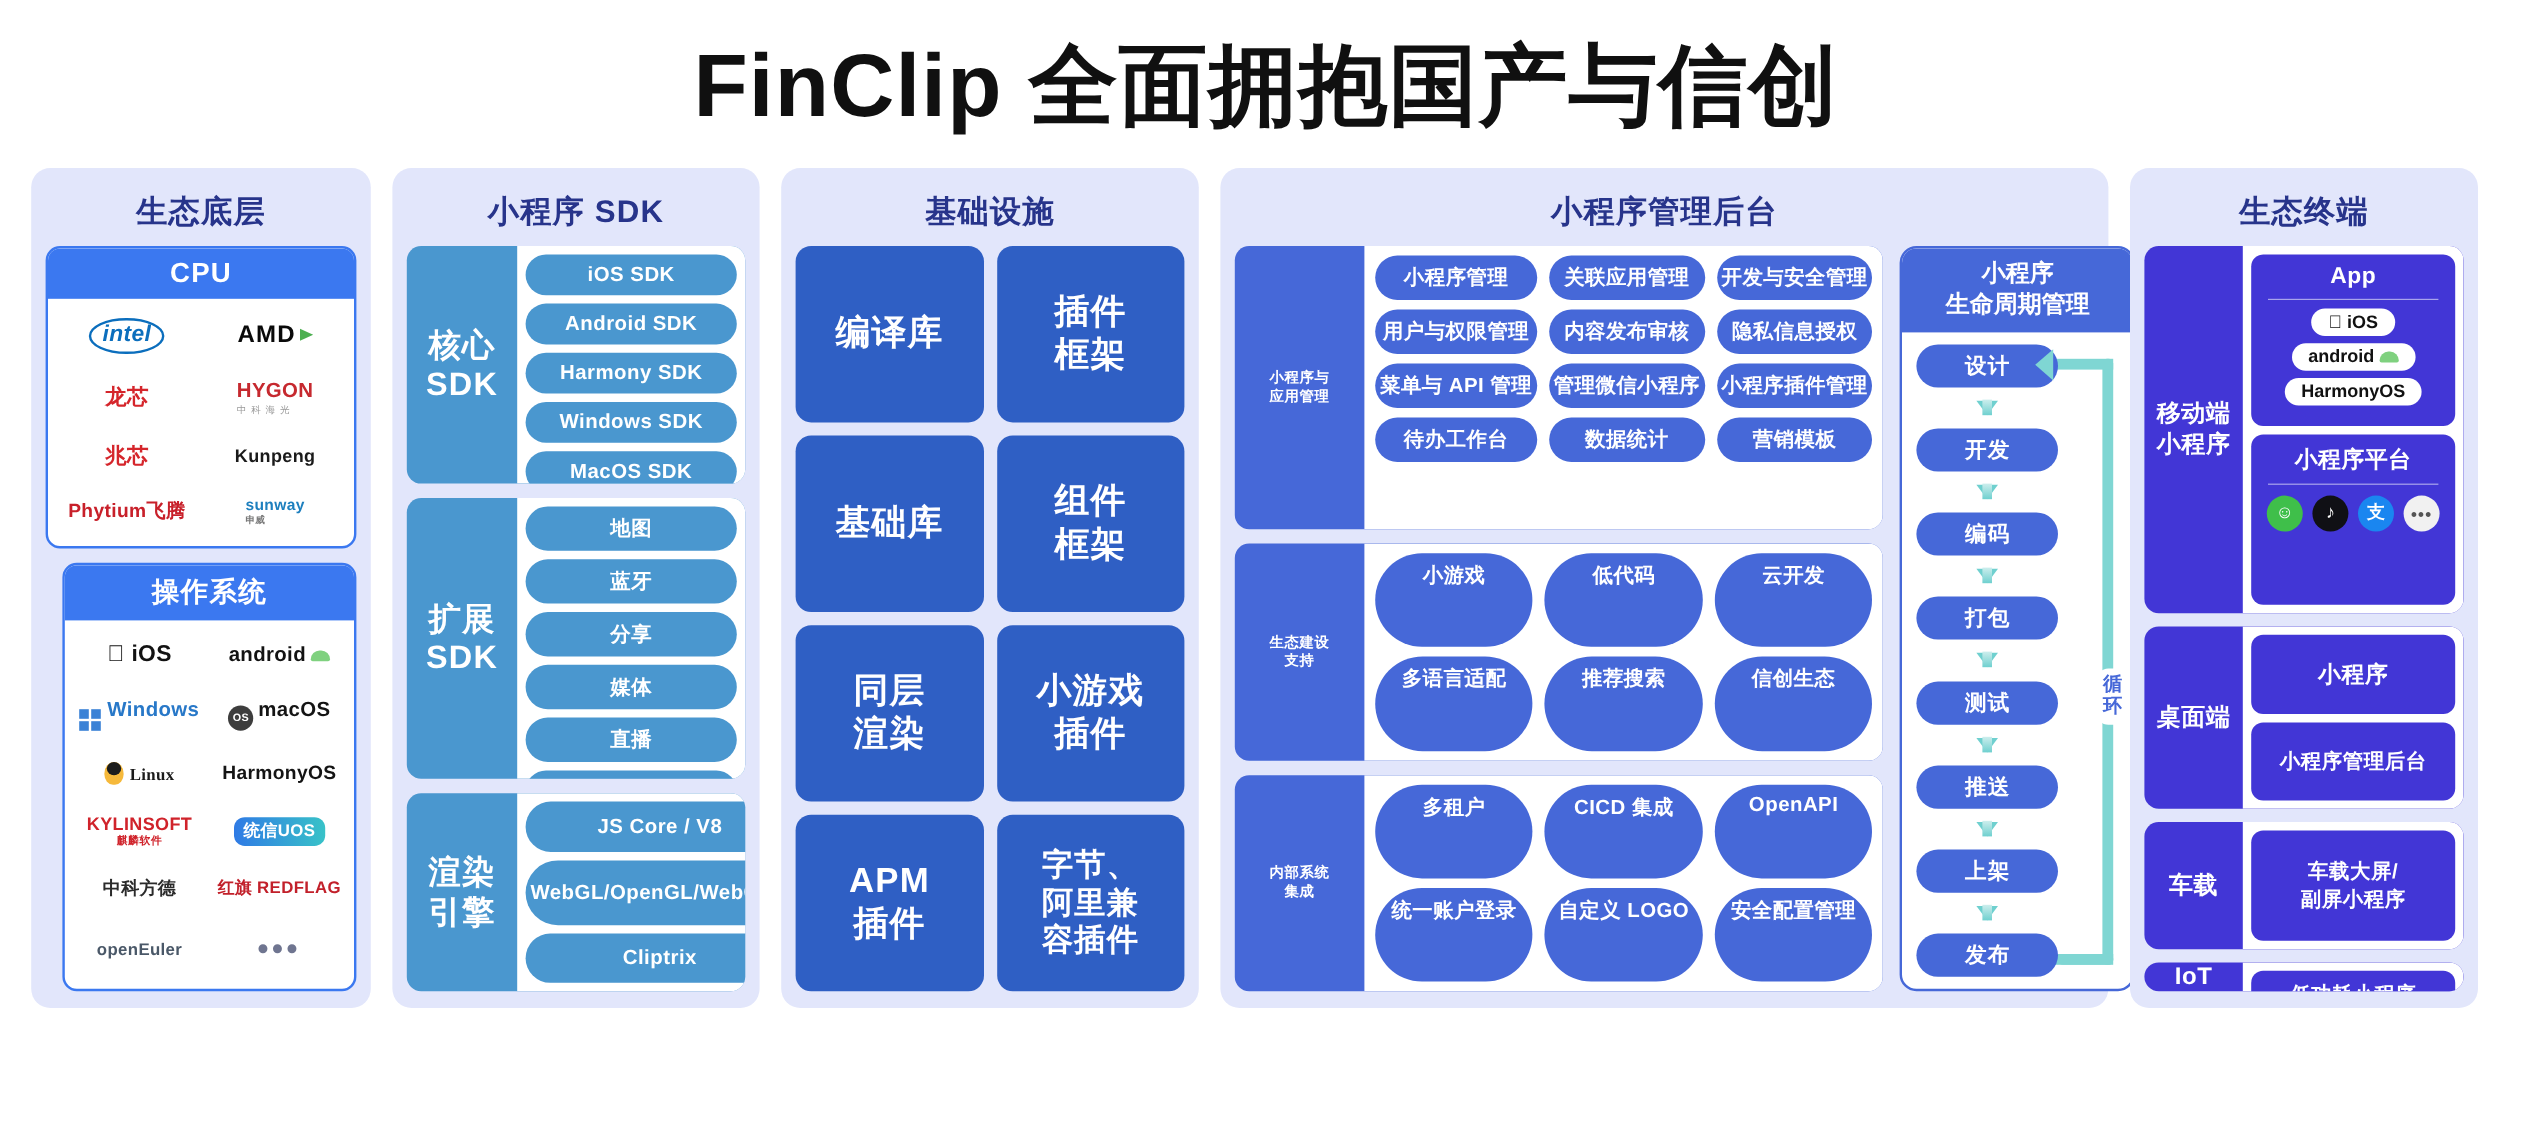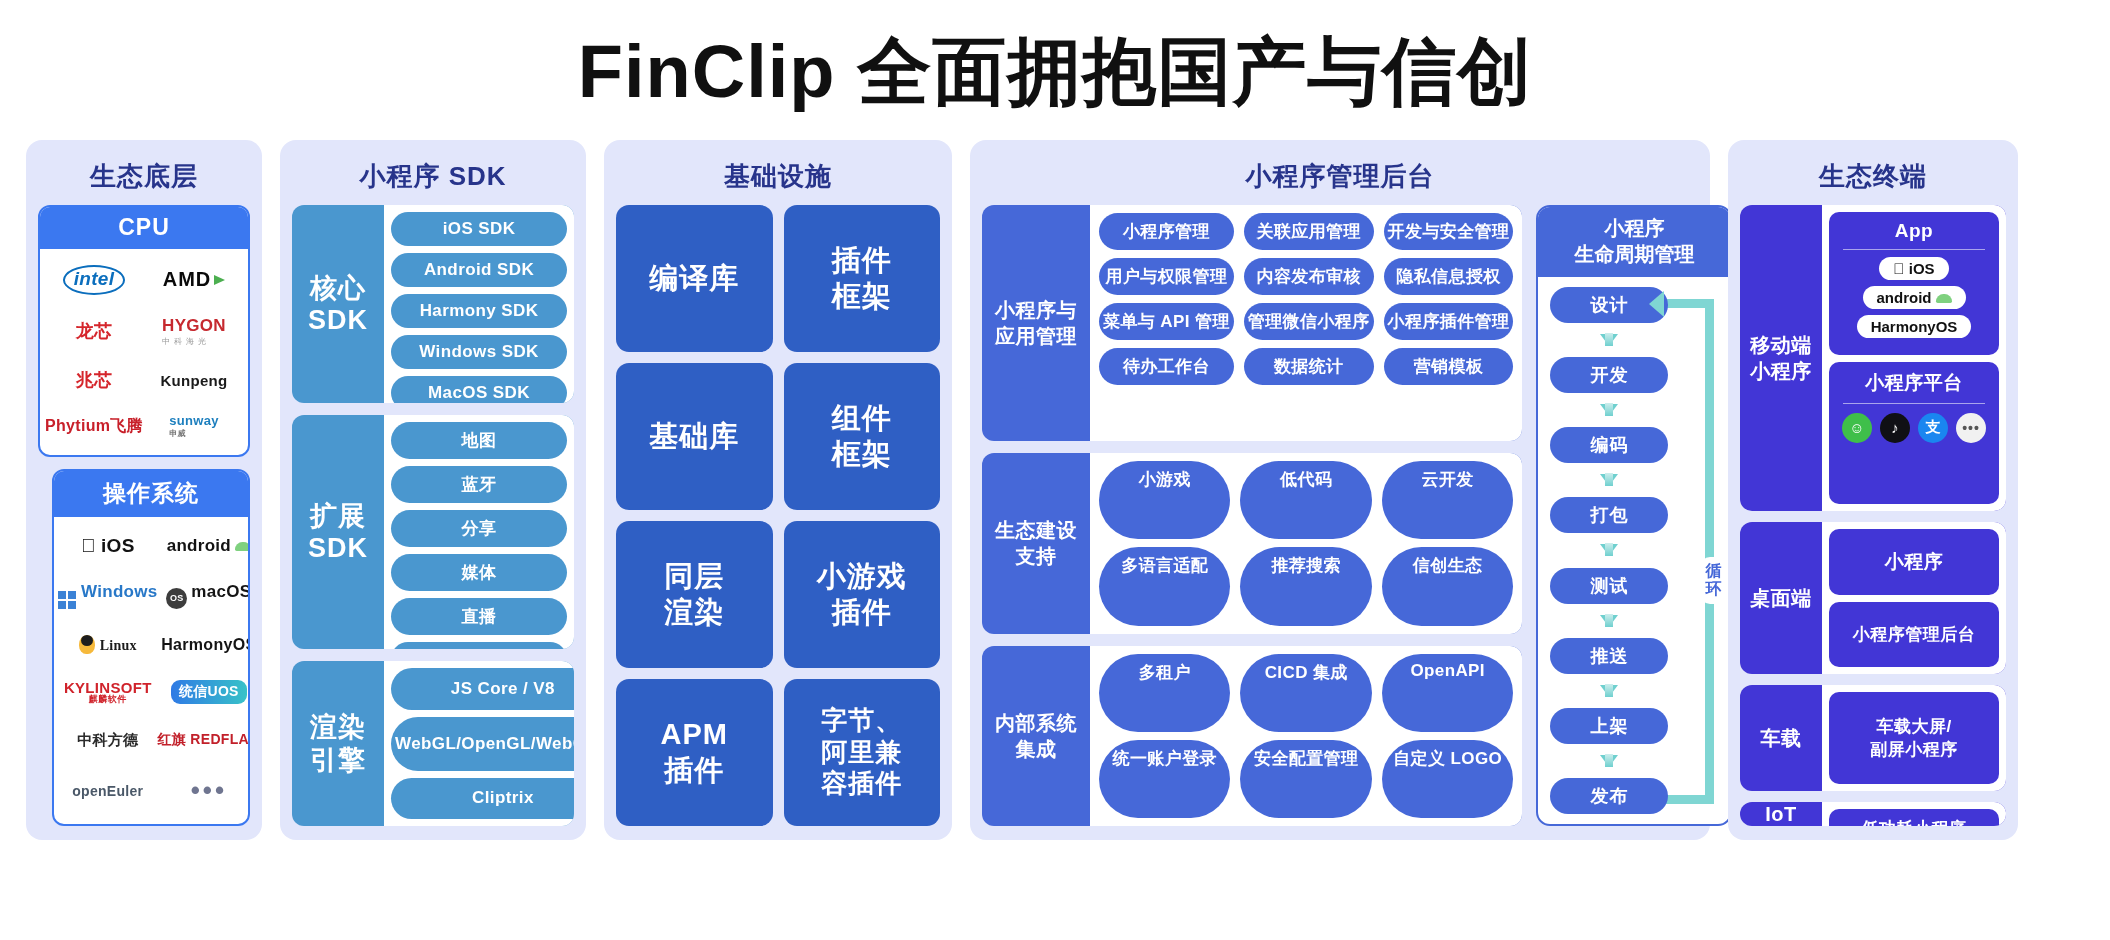--- a/index.html
+++ b/index.html
@@ -33,21 +33,21 @@
   }
 
   .column {
     background: #e2e6fb;
     border-radius: 16px;
     padding: 10px 12px 14px 12px;
     display: flex;
     flex-direction: column;
     height: 700px;
   }
-  .col-eco-base    { width: 236px; }
+  .col-eco-base    { width: 283px; }
   .col-sdk         { width: 306px; }
   .col-infra       { width: 348px; }
   .col-admin       { width: 740px; }
   .col-terminal    { width: 290px; }
 
   .column-title {
     text-align: center;
     font-size: 26px;
     font-weight: bold;
     color: #27348b;
@@ -182,21 +182,21 @@
   .admin-right { width: 196px; flex: 0 0 196px; }
 
   .grp {
     display: flex;
     background: #4668d8;
     border-radius: 12px;
     overflow: hidden;
   }
   .grp-label {
     width: 108px; flex: 0 0 108px;
-    color: #ffffff; font-size: 20px; font-weight: bold;
+    color: #ffffff; font-size: 12px; font-weight: bold;
     display: flex; align-items: center; justify-content: center;
     text-align: center; line-height: 1.3; letter-spacing: .5px;
   }
   .grp-items {
     flex: 1; background: #ffffff;
     padding: 8px 9px;
     display: grid; grid-template-columns: 1fr 1fr 1fr; gap: 8px 10px;
   }
   .pill-admin {
     background: #4668d8; color: #ffffff;
@@ -520,22 +520,22 @@
 
         <div class="grp" style="flex:1;">
           <div class="grp-label">
             <span><span>内部系统</span><br><span>集成</span></span>
           </div>
           <div class="grp-items">
             <div class="pill-admin">多租户</div>
             <div class="pill-admin">CICD 集成</div>
             <div class="pill-admin">OpenAPI</div>
             <div class="pill-admin">统一账户登录</div>
+            <div class="pill-admin">自定义 LOGO</div>
             <div class="pill-admin">安全配置管理</div>
-            <div class="pill-admin">自定义 LOGO</div>
           </div>
         </div>
       </div>
 
       <div class="admin-right">
         <div class="life-card">
           <div class="life-head">
             <span>小程序</span><br>
             <span>生命周期管理</span>
           </div>

